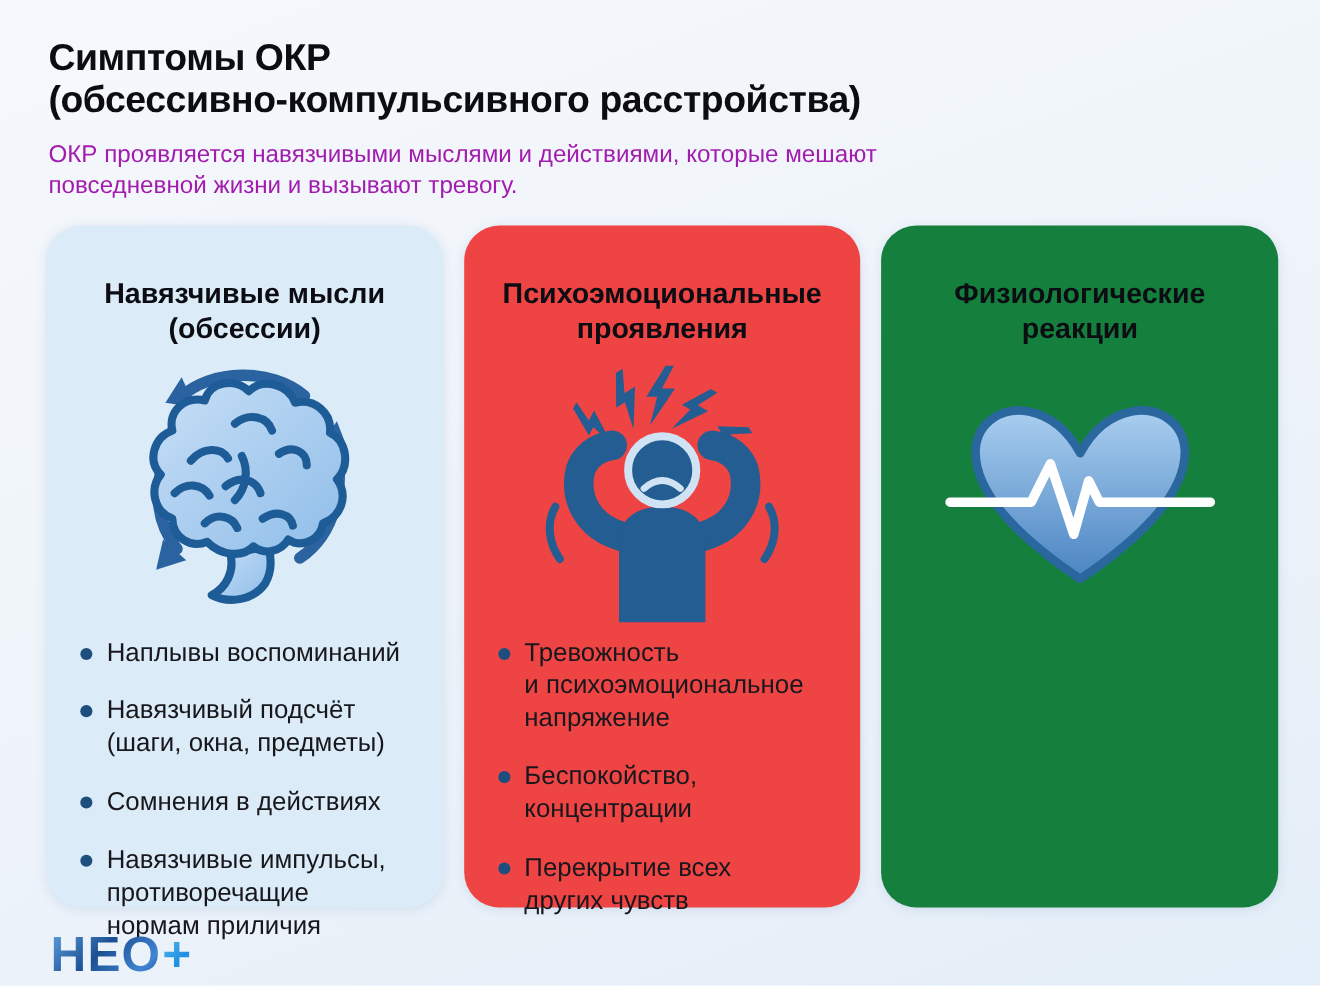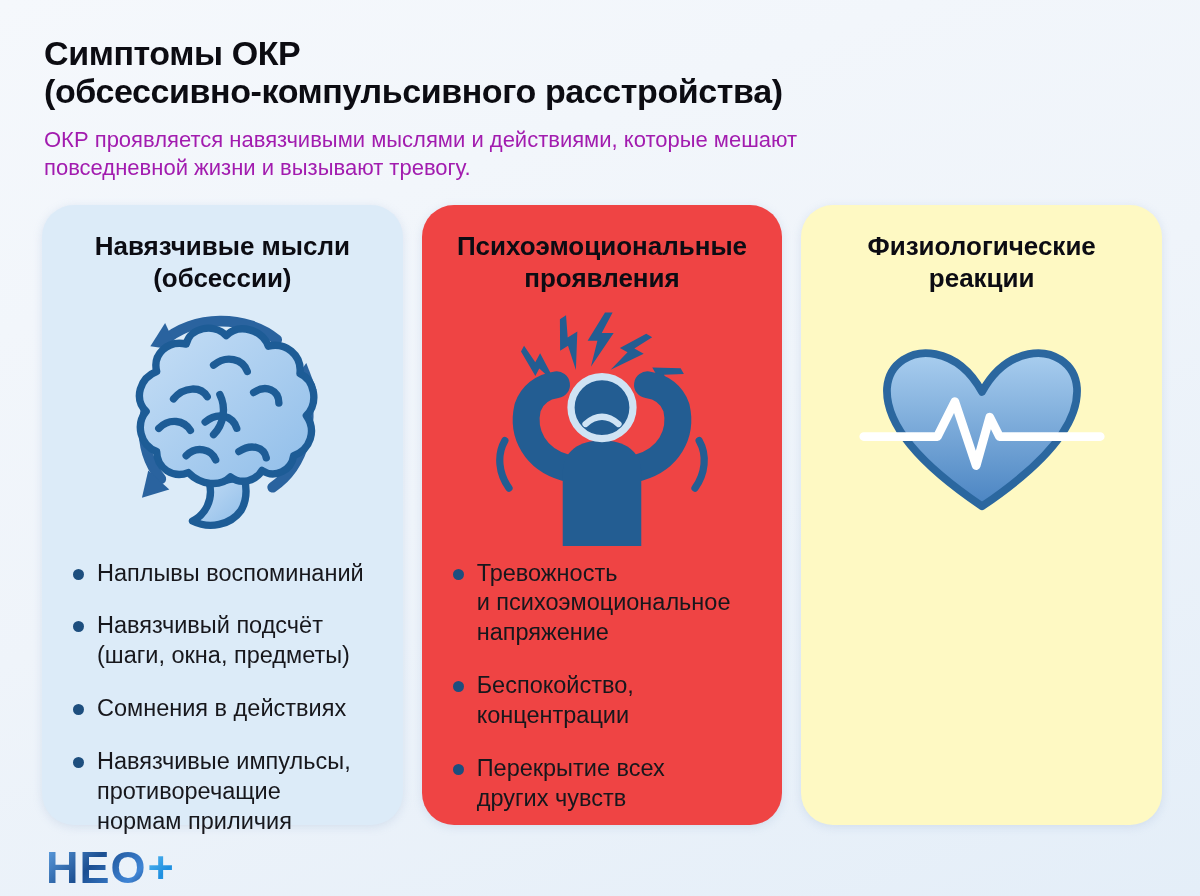--- a/index.html
+++ b/index.html
@@ -42,20 +42,21 @@
     display:flex;
     flex-direction:column;
   }
   .card-title {
     font-size:26px;
     font-weight:700;
     text-align:center;
     line-height:1.24;
     color:#0c0c13;
     white-space:pre-line;
+    margin-top:20px;
   }
   .icon-wrap {
     height:242px;
     margin-top:6px;
     display:flex;
     align-items:center;
     justify-content:center;
     flex:none;
   }
   .bullets {
@@ -198,21 +199,21 @@
           <li>Тревожность
 и психоэмоциональное
 напряжение</li>
           <li>Беспокойство,
 концентрации</li>
           <li>Перекрытие всех
 других чувств</li>
         </ul>
     </section>
 
-    <section class="card" style="background: #fef9c3;">
+    <section class="card" style="background: #15803d;">
       <h2 class="card-title">Физиологические
 реакции</h2>
       <div class="icon-wrap">
         <svg width="252" height="204" viewBox="0 0 260 210" aria-hidden="true">
           <defs>
             <linearGradient id="heartGrad" x1="0" y1="0" x2="0" y2="1">
               <stop offset="0" stop-color="#a9ceef"></stop>
               <stop offset="1" stop-color="#4a84c2"></stop>
             </linearGradient>
           </defs>

